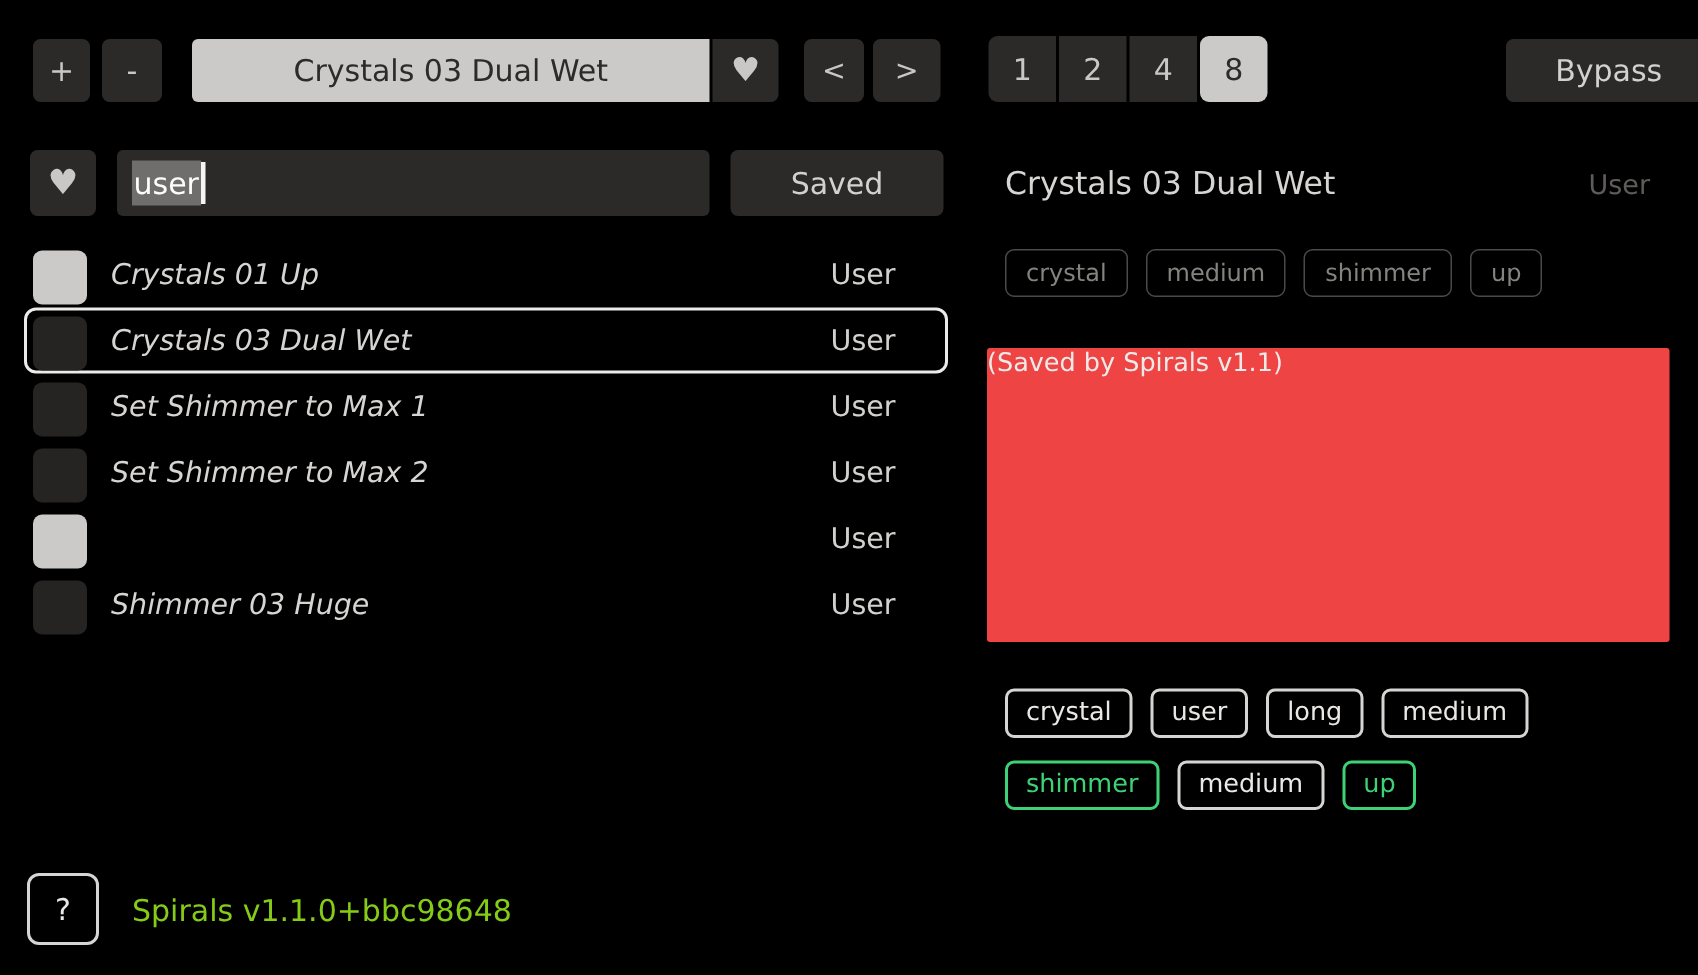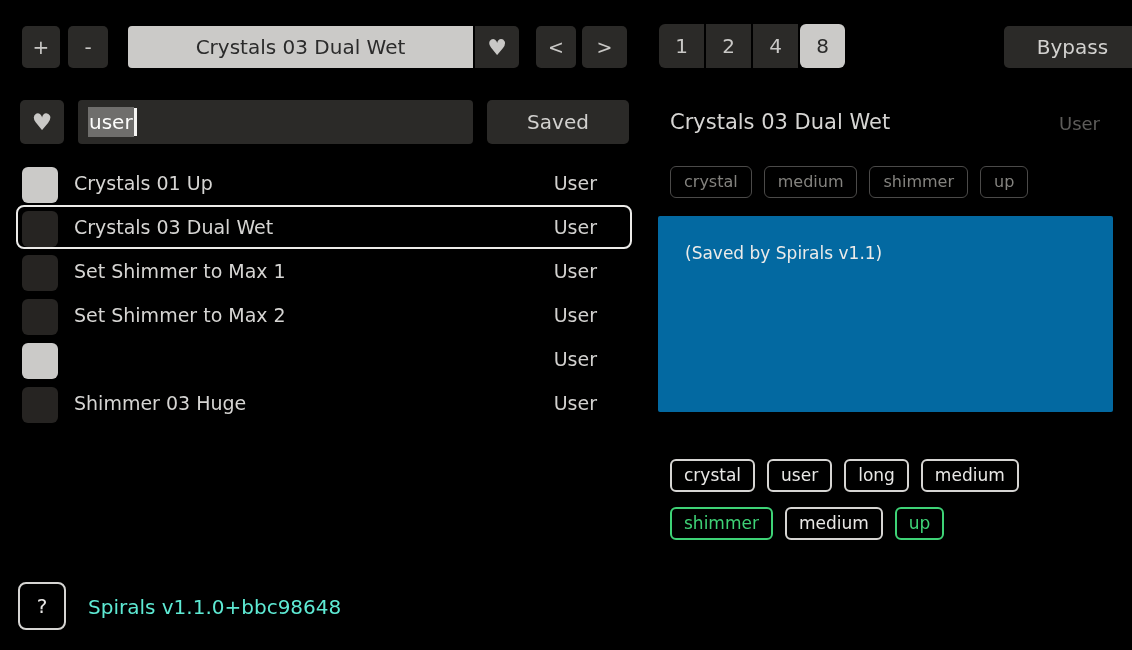--- a/index.html
+++ b/index.html
@@ -60,51 +60,51 @@
   .preset-row {
     position: relative; height: 44px; border: 2px solid transparent; border-radius: 8px;
     display: flex; align-items: center;
   }
   .preset-row.selected { border-color: #eceBe9; }
   .fav-square {
     position: absolute; left: 4px; top: 4px; width: 36px; height: 36px;
     background: #262422; border-radius: 6px; border: none;
   }
   .fav-square.on { background: #cbcac8; }
-  .preset-name { position: absolute; left: 56px; font-size: 19px; color: #d6d5d3; white-space: nowrap; }
+  .preset-name { position: absolute; left: 56px; font-size: 19px; color: #d6d5d3; white-space: nowrap; font-style: italic; }
   .preset-source { position: absolute; right: 33px; font-size: 19px; color: #d2d1cf; }
   
   .detail-title { position: absolute; left: 670px; top: 110px; font-size: 21px; color: #d6d5d3; }
   .detail-source { position: absolute; right: 32px; top: 113px; font-size: 18px; color: #5d5c5a; }
   .detail-tags { position: absolute; left: 670px; top: 166px; display: flex; gap: 12px; }
   .tag-chip {
     border: 1px solid #4b4a49; color: #84837f; background: transparent;
     border-radius: 6px; font-size: 16px; font-family: inherit;
     padding: 6px 13px; line-height: 18px;
   }
   .desc-box {
-    position: absolute; left: 658px; top: 216px; width: 455px; height: 196px;
-    background: #0369a1; border-radius: 2px; padding: 27px;
+    position: absolute; left: 658px; top: 232px; width: 455px; height: 196px;
+    background: #ef4444; border-radius: 2px; padding: 0;
     font-size: 17px; color: #eceBe9;
   }
   .tag-cloud { position: absolute; left: 670px; top: 459px; width: 440px; display: flex; flex-wrap: wrap; gap: 15px 12px; }
   .cloud-chip {
     border: 2px solid #d6d5d3; color: #e9e8e6; background: transparent;
     border-radius: 6px; font-size: 17px; font-family: inherit;
     padding: 5px 12px; line-height: 19px;
   }
   .cloud-chip.active { border-color: #3ed276; color: #3ed276; }
   
   .btn-help {
     position: absolute; left: 18px; top: 582px; width: 48px; height: 48px;
     background: transparent; border: 2px solid #d6d5d3; border-radius: 8px;
     color: #e9e8e6; font-size: 20px; font-family: inherit;
     display: flex; align-items: center; justify-content: center;
   }
-  .version { position: absolute; left: 88px; top: 595px; font-size: 20px; color: #5eead4; }
+  .version { position: absolute; left: 88px; top: 595px; font-size: 20px; color: #84cc16; }
 </style>
 </head>
 <body>
 
 <div class="app">
 
   <button class="btn btn-add">+</button>
   <button class="btn btn-remove">-</button>
   <div class="preset-display">Crystals 03 Dual Wet</div>
   <button class="btn btn-fav-preset">

